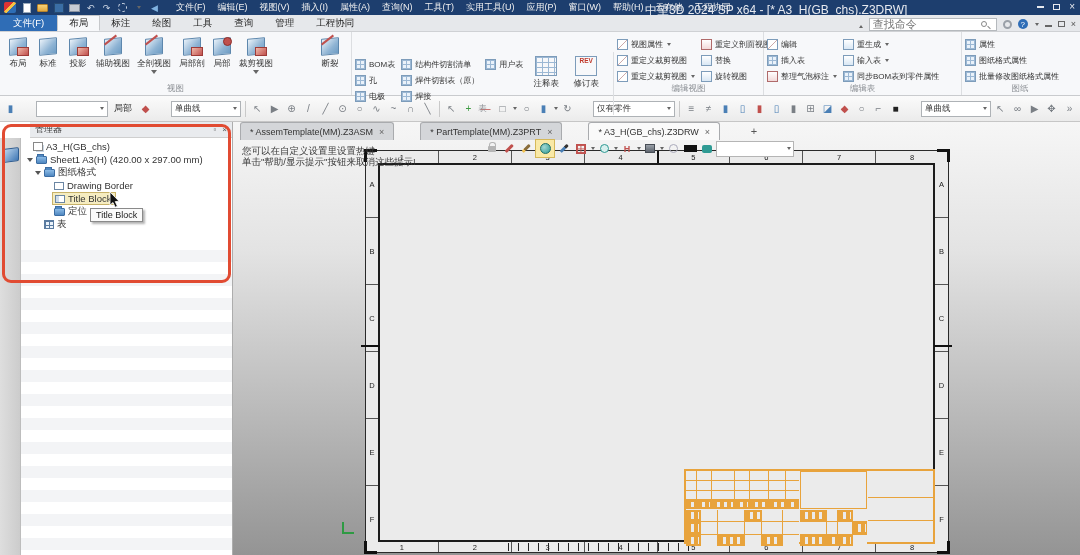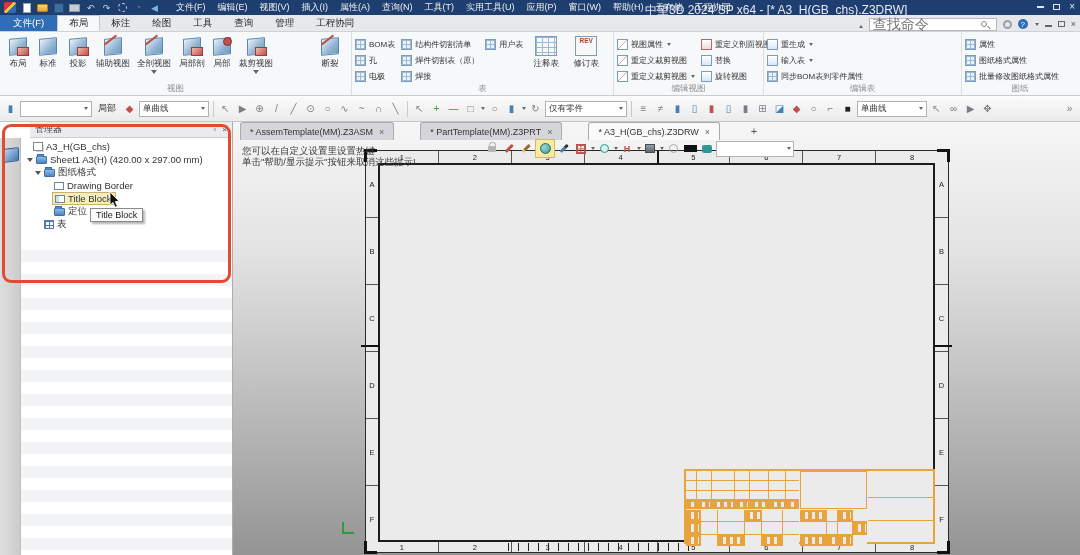--- a/index.html
+++ b/index.html
@@ -25,21 +25,21 @@
 .wb-res{width:7px;height:6px;border:1px solid #e6e9ef;}
 .wb-close{color:#e6e9ef;font-size:10px;line-height:8px;}
 
 
 #tabrow{position:absolute;left:0;top:15px;width:1080px;height:17px;background:#e6e8eb;border-bottom:1px solid #cfd1d4;display:flex;align-items:stretch;font-size:9.5px;color:#222;z-index:19;}
 .filetab{background:#2f6db6;color:#fff;padding:0 13px;display:flex;align-items:center;}
 .rtab{padding:0 11px;display:flex;align-items:center;}
 .rtab.active{background:#f7f8fa;border:1px solid #c6c8cb;border-bottom:1px solid #f7f8fa;}
 #tabrow-right{position:absolute;right:4px;top:16px;display:flex;align-items:center;gap:6px;height:16px;z-index:21;}
 .searchbox{width:128px;height:13px;background:#fff;border:1px solid #b5b9bd;display:flex;align-items:center;padding:0 3px;}
-.searchbox input{border:none;outline:none;width:108px;font-size:14px;color:#666;background:transparent;font-family:inherit;}
+.searchbox input{border:none;outline:none;width:108px;font-size:11px;color:#666;background:transparent;font-family:inherit;}
 .mag{width:6px;height:6px;border:1px solid #888;border-radius:50%;position:relative;}
 .mag::after{content:"";position:absolute;left:5px;top:5px;width:4px;height:1px;background:#888;transform:rotate(45deg);}
 .gear{width:9px;height:9px;border:2px solid #9aa0a8;border-radius:50%;}
 .helpbtn{width:10px;height:10px;background:#2f6db6;color:#fff;border-radius:50%;font-size:8px;display:flex;align-items:center;justify-content:center;}
 .dwb{color:#555;font-size:9px;line-height:9px;}
 .dwb-res{width:7px;height:6px;border:1px solid #666;}
 .dwb-min{width:7px;height:2px;background:#666;margin-top:4px;}
 
 
 #ribbon{position:absolute;left:0;top:32px;width:1080px;height:64px;background:#f7f8fa;border-bottom:1px solid #c9cbce;display:flex;z-index:18;}
@@ -60,21 +60,21 @@
 .si{width:11px;height:11px;background:linear-gradient(#ffffff,#d9e7f4);border:1px solid #7d9cba;flex:none;}
 .si.grid{background-image:linear-gradient(#9cb8d4 1px,transparent 1px),linear-gradient(90deg,#9cb8d4 1px,transparent 1px);background-size:4px 4px;background-color:#eaf2fa;}
 .si.red{border-color:#b06a6a;background:linear-gradient(#fff,#f2d9d9);}
 .si.pen{background:linear-gradient(135deg,#fff 45%,#caa 45% 55%,#fff 55%);}
 .largeitem{display:flex;flex-direction:column;align-items:center;font-size:8.5px;color:#333;padding-top:3px;width:34px;flex:none;}
 .licon{width:22px;height:20px;background:linear-gradient(#fdfdfd,#dfe9f3);border:1px solid #7d9cba;background-image:linear-gradient(#9cb8d4 1px,transparent 1px),linear-gradient(90deg,#9cb8d4 1px,transparent 1px);background-size:6px 5px;margin-bottom:2px;}
 .licon.rev{display:flex;align-items:flex-start;justify-content:center;background-image:none;color:#c0392b;font-size:6.5px;font-weight:bold;letter-spacing:0;}
 
 
 #qtoolbar{position:absolute;left:0;top:96px;width:1080px;height:26px;background:linear-gradient(#fbfbfb,#ebebeb);border-bottom:1px solid #c6c6c6;display:flex;align-items:center;font-size:9px;color:#444;padding:0 3px;gap:2px;z-index:17;}
-.combo{height:16px;background:#fff;border:1px solid #aeb2b6;display:flex;align-items:center;font-size:8.5px;color:#333;padding:0 3px;gap:10px;position:relative;flex:none;justify-content:space-between;}
+.combo{height:16px;background:#fff;border:1px solid #aeb2b6;display:flex;align-items:center;font-size:8.5px;color:#333;padding:0 3px;gap:10px;position:relative;flex:none;justify-content:space-between;margin-left:16px;}
 .tbtn{width:15px;height:16px;display:flex;align-items:center;justify-content:center;color:#7a7f85;font-size:10px;flex:none;}
 .tbtn.b{color:#4a7fb5;}.tbtn.r{color:#c0504d;}.tbtn.g{color:#3f9d44;}.tbtn.k{color:#222;}
 .vsep{width:1px;height:16px;background:#c9c9c9;margin:0 2px;flex:none;}
 .tlabel{padding:0 4px;color:#333;flex:none;}
 
 
 #manager{position:absolute;left:0;top:122px;width:233px;height:433px;background:#fff;border-right:1px solid #adadad;z-index:8;padding-left:30px;}
 .mhead{height:16px;background:#e9ebee;border-bottom:1px solid #cfcfcf;display:flex;align-items:center;padding:0 5px;font-size:9px;color:#333;}
 .mhead .hsp{margin-left:auto;display:flex;gap:6px;color:#555;font-size:8px;}
 .mstrip{position:absolute;left:0;top:16px;width:21px;bottom:0;background:linear-gradient(90deg,#dedede,#cccccc);border-right:1px solid #bdbdbd;}
@@ -269,21 +269,21 @@
             <span class="caret"></span>
           </div>
       <div class="bigitem" style="width:26px;margin-left:40px;">
             <span class="bicon slash"></span>
             <span>断裂</span>
           </div>
     </div>
     <div class="glabel">视图</div>
   </div>
 
-  <div class="rgroup" style="width:262px;">
+  <div class="rgroup" style="width:262px;margin-top:20px;">
     <div class="smallcols">
       <div class="smallcol">
         <div class="smallitem">
               <span class="si grid"></span>
               <span>BOM表</span>
             </div>
         <div class="smallitem">
               <span class="si grid"></span>
               <span>孔</span>
             </div>
@@ -355,20 +355,35 @@
               <span class="si"></span>
               <span>旋转视图</span>
             </div>
       </div>
     </div>
     <div class="glabel">编辑视图</div>
   </div>
 
   <div class="rgroup" style="width:198px;">
     <div class="smallcols">
+      <div class="smallcol">
+        <div class="smallitem">
+              <span class="si pen"></span>
+              <span>编辑</span>
+            </div>
+        <div class="smallitem">
+              <span class="si grid"></span>
+              <span>插入表</span>
+            </div>
+        <div class="smallitem">
+              <span class="si red"></span>
+              <span>整理气泡标注</span>
+              <span class="scaret"></span>
+            </div>
+      </div>
       <div class="smallcol">
         <div class="smallitem">
               <span class="si"></span>
               <span>重生成</span>
               <span class="scaret"></span>
             </div>
         <div class="smallitem">
               <span class="si"></span>
               <span>输入表</span>
               <span class="scaret"></span>

